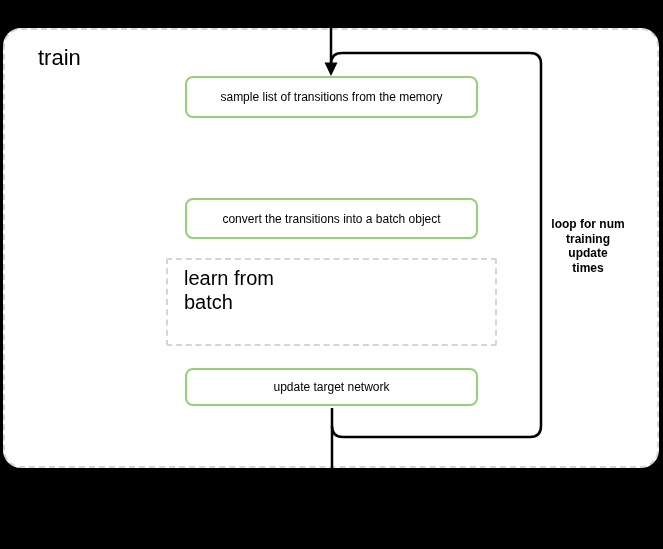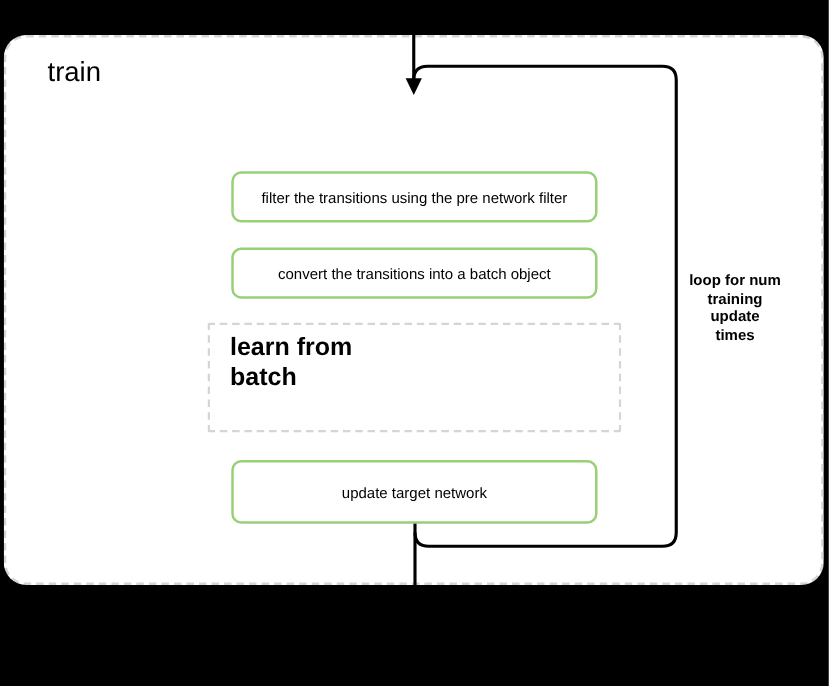--- a/index.html
+++ b/index.html
@@ -48,37 +48,37 @@
     display: flex; align-items: center; justify-content: center;
     font-size: 12px;
     color: #000000;
     text-align: center;
     z-index: 2;
     padding: 0 10px;
   }
   .step-1 { top: 76px;  height: 42px; }
   .step-2 { top: 137px; height: 41px; }
   .step-3 { top: 198px; height: 41px; }
-  .step-update { top: 368px; height: 51px; }
+  .step-update { top: 368px; height: 38px; }
 
   .subprocess {
     position: absolute;
     left: 166px; top: 258px;
     width: 331px; height: 88px;
     box-sizing: border-box;
     background: #ffffff;
     border: 2px dashed #d5d5d5;
     border-radius: 2px;
     z-index: 2;
   }
   .subprocess-label {
     position: absolute;
     left: 16px; top: 6px;
     font-size: 20px;
-    font-weight: bold;
+    font-weight: normal;
     line-height: 1.2;
     color: #000000;
     white-space: pre-line;
   }
 
   .loop-label {
     position: absolute;
     left: 546px; top: 217px;
     width: 84px;
     text-align: center;
@@ -103,22 +103,22 @@
 
     <line x1="331" y1="0" x2="331" y2="64" stroke="#000000" stroke-width="2.5"></line>
 
     <polygon points="331,76 324.5,62.5 337.5,62.5" fill="#000000"></polygon>
 
     <path d="M 331 64 Q 331 53 342 53 L 530 53 Q 541 53 541 64 L 541 426 Q 541 437 530 437 L 343 437 Q 332 437 332 426" fill="none" stroke="#000000" stroke-width="2.5"></path>
 
     <line x1="332" y1="408" x2="332" y2="472" stroke="#000000" stroke-width="2.5"></line>
   </svg>
 
+  <div class="step step-1">sample list of transitions from the memory</div>
 
-  <div class="step step-2">filter the transitions using the pre network filter</div>
 
   <div class="step step-3">convert the transitions into a batch object</div>
 
   <div class="subprocess">
     <div class="subprocess-label">learn from
 batch</div>
   </div>
 
   <div class="step step-update">update target network</div>
 

